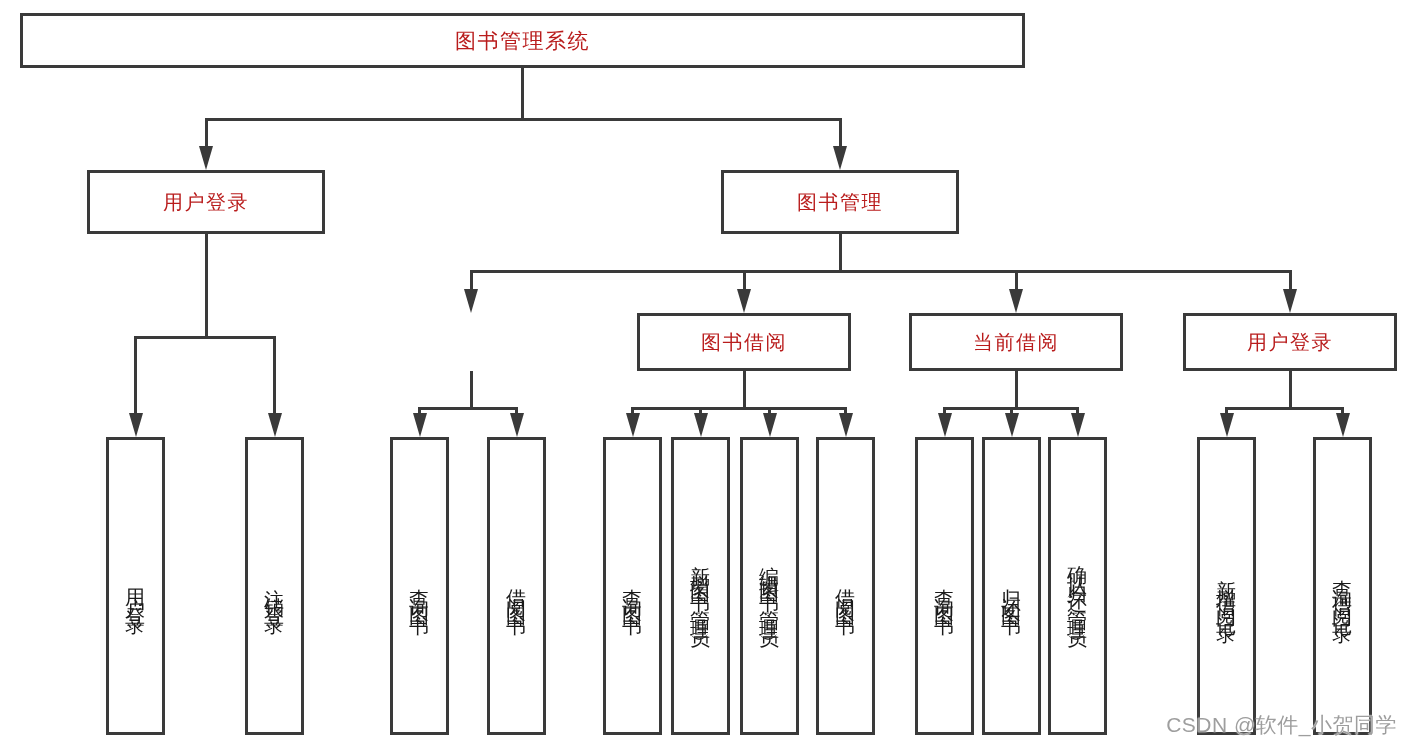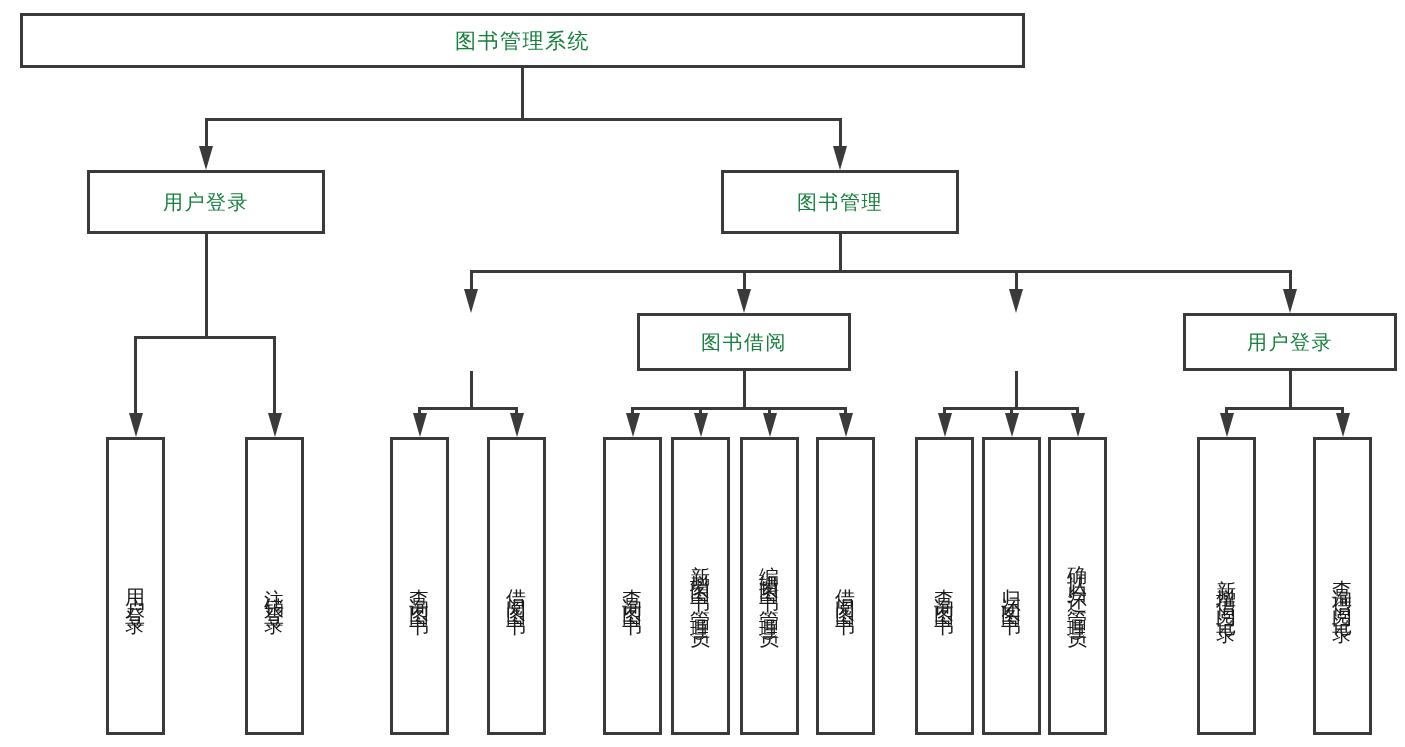--- a/index.html
+++ b/index.html
@@ -11,21 +11,21 @@
   .stage { position:absolute; left:0; top:0; width:1405px; height:747px; }
 
   
   .node {
     position:absolute; box-sizing:border-box;
     border:3px solid #3a3a3a; background:#ffffff;
     display:flex; align-items:center; justify-content:center;
     z-index:1;
   }
   .node-label {
-    font-size:20px; color:#15803d; letter-spacing:1.5px; white-space:nowrap;
+    font-size:20px; color:#b91c1c; letter-spacing:1.5px; white-space:nowrap;
   }
   .root-box .node-label { font-size:21px; }
 
   .leaf { top:437px; width:59px; height:298px; }
   .v-label {
     writing-mode:vertical-rl; text-orientation:mixed;
     font-size:20px; line-height:1.2; letter-spacing:9px;
     color:#1a1a1a; margin-bottom:-9px; white-space:nowrap;
   }
 
@@ -115,20 +115,23 @@
   <div class="node" style="left:87px;top:170px;width:238px;height:64px;">
     <span class="node-label">用户登录</span>
   </div>
   <div class="node" style="left:721px;top:170px;width:238px;height:64px;text-align:right;">
     <span class="node-label">图书管理</span>
   </div>
 
   <div class="node" style="left:637px;top:313px;width:214px;height:58px;">
     <span class="node-label">图书借阅</span>
   </div>
+  <div class="node" style="left:909px;top:313px;width:214px;height:58px;">
+    <span class="node-label">当前借阅</span>
+  </div>
   <div class="node" style="left:1183px;top:313px;width:214px;height:58px;">
     <span class="node-label">用户登录</span>
   </div>
 
   <div class="node leaf" style="left:106px;">
     <span class="v-label">用户登录</span>
   </div>
   <div class="node leaf" style="left:245px;">
     <span class="v-label">注销登录</span>
   </div>
@@ -163,14 +166,15 @@
     <span class="v-label">确认归还（管理员）</span>
   </div>
 
   <div class="node leaf" style="left:1197px;">
     <span class="v-label">新增借阅记录</span>
   </div>
   <div class="node leaf" style="left:1313px;">
     <span class="v-label">查询借阅记录</span>
   </div>
 
+  <div class="watermark">CSDN @软件_小贺同学</div>
 
 </div>
 
 </body></html>

